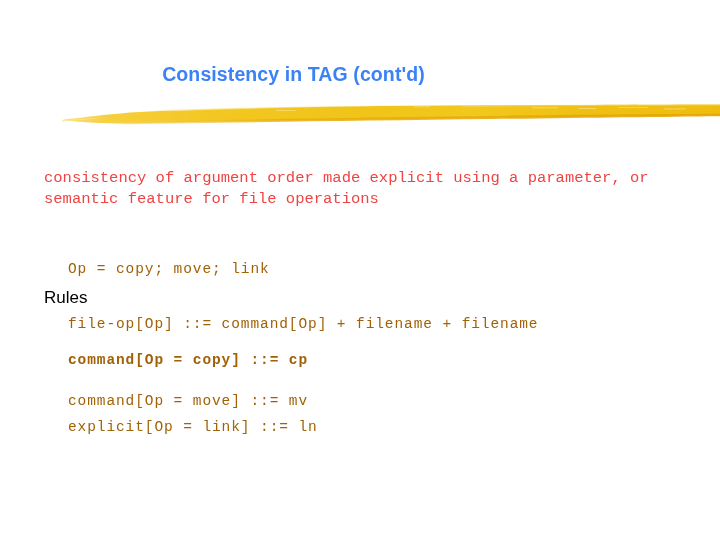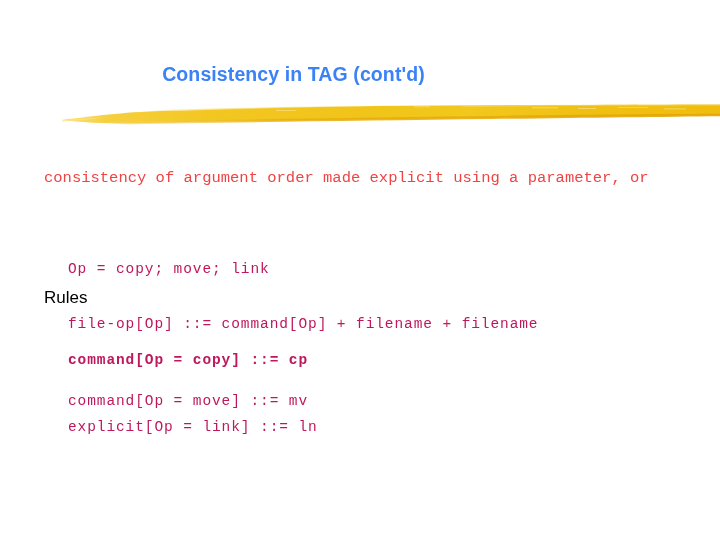--- a/index.html
+++ b/index.html
@@ -79,21 +79,21 @@
   .heading-rules   { top: 287px; }
 
   
   .mono-line {
     position: absolute;
     left: 68px;
     font-family: "Liberation Mono", "DejaVu Sans Mono", monospace;
     font-size: 14.5px;
     line-height: 18px;
     letter-spacing: 0.9px;
-    color: #be185d;
+    color: #a16207;
     white-space: pre;
   }
   .feature-values { top: 260px; }
 
   .rule-1 { top: 315px; }
   .rule-2 { top: 340px; left: 203px; }
   .rule-3 { top: 351px; font-weight: bold; }
   .rule-4 { top: 392px; }
   .rule-5 { top: 418px; }
 </style>
@@ -144,20 +144,21 @@
         <rect x="556" y="7.0" width="30" height="0.9" fill="#ffffff"></rect>
         <rect x="602" y="8.4" width="22" height="1.0" fill="#ffffff"></rect>
         <rect x="352" y="6.4" width="16" height="0.9" fill="#ffffff"></rect>
         <rect x="214" y="10.0" width="20" height="0.9" fill="#ffffff"></rect>
       </g>
     </svg>
   </div>
 
   <div class="body-text">
     <span class="line">consistency of argument order made explicit using a parameter, or</span>
+    <span class="line">semantic feature for file operations</span>
   </div>
 
 
   <div class="mono-line feature-values">Op = copy; move; link</div>
 
   <div class="section-heading heading-rules">Rules</div>
 
   <div class="mono-line rule-1">file-op[Op] ::= command[Op] + filename + filename</div>
 
 

